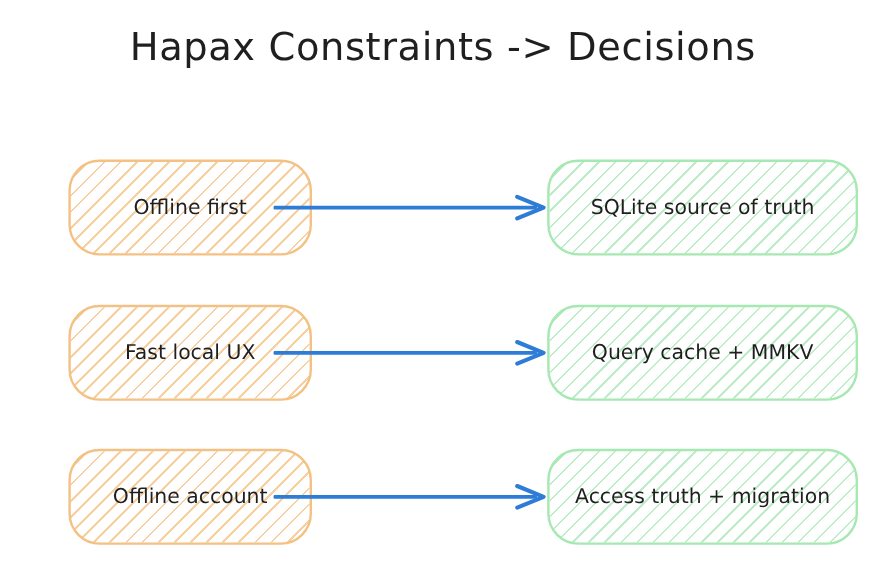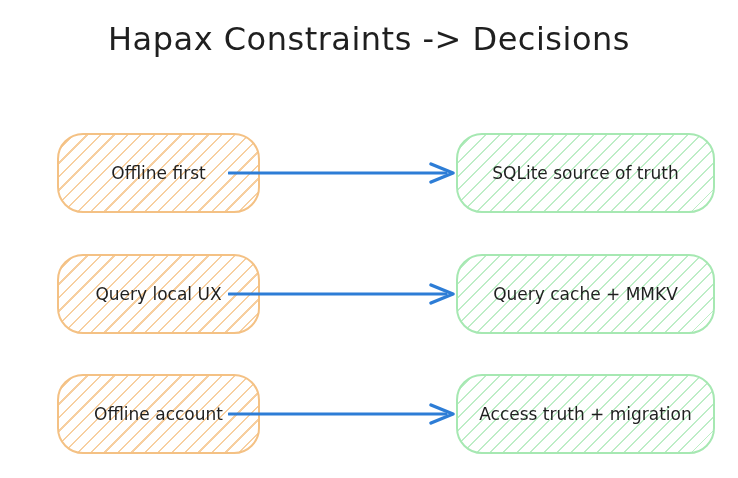--- a/index.html
+++ b/index.html
@@ -114,21 +114,21 @@
       <line x1="1" y1="12" x2="218" y2="12" stroke-width="3.2"></line>
       <polyline points="203,3 225,12 203,21" stroke-width="3.4"></polyline>
     </svg>
     <div class="box decision">
       <span class="box-label">SQLite source of truth</span>
     </div>
   </div>
 
   <div class="row row-2">
     <div class="box constraint">
-      <span class="box-label">Query local UX</span>
+      <span class="box-label">Fast local UX</span>
     </div>
     <svg class="arrow" viewBox="0 0 227 24" aria-hidden="true">
       <line x1="1" y1="12" x2="218" y2="12" stroke-width="3.2"></line>
       <polyline points="203,3 225,12 203,21" stroke-width="3.4"></polyline>
     </svg>
     <div class="box decision">
       <span class="box-label">Query cache + MMKV</span>
     </div>
   </div>
 

